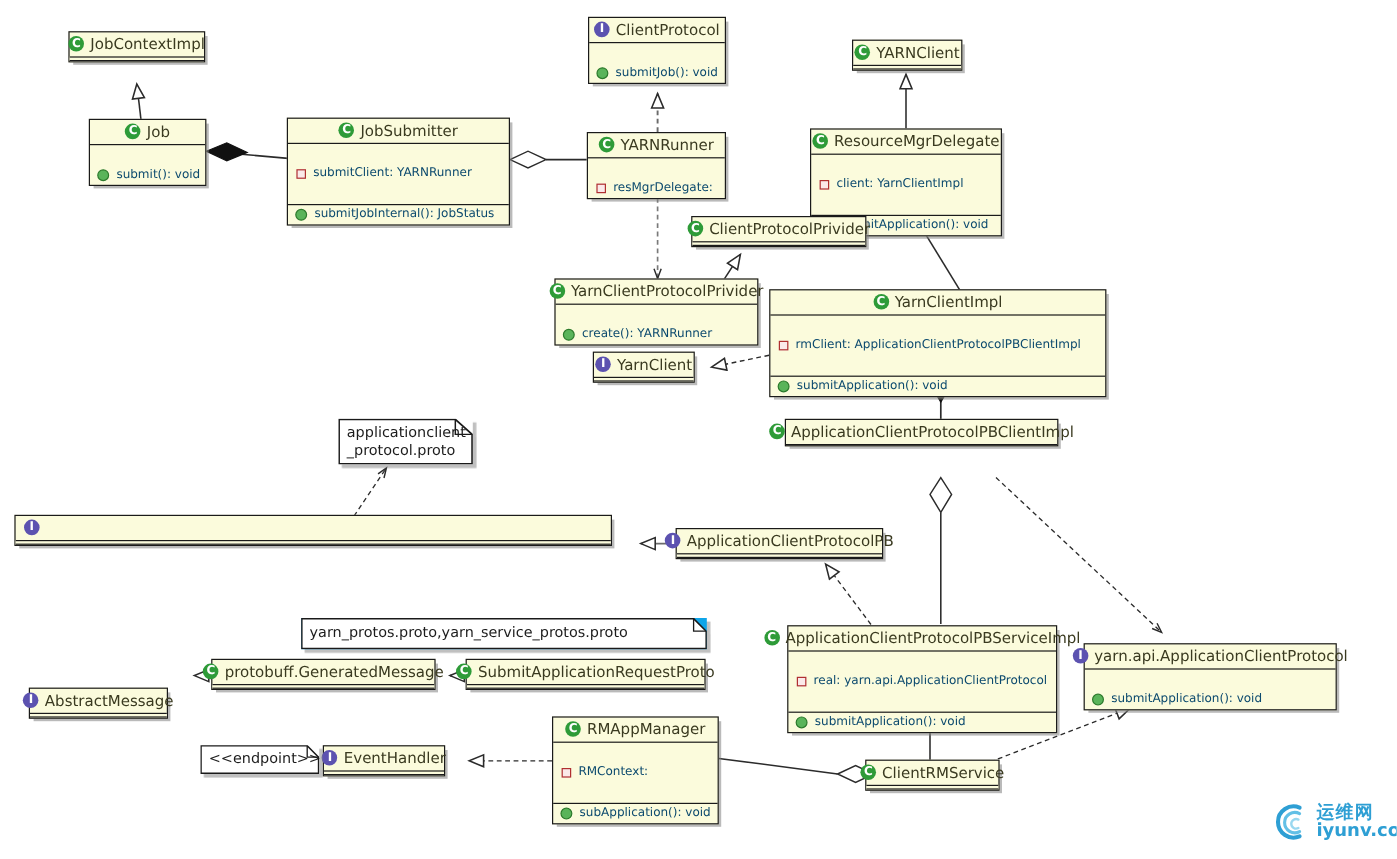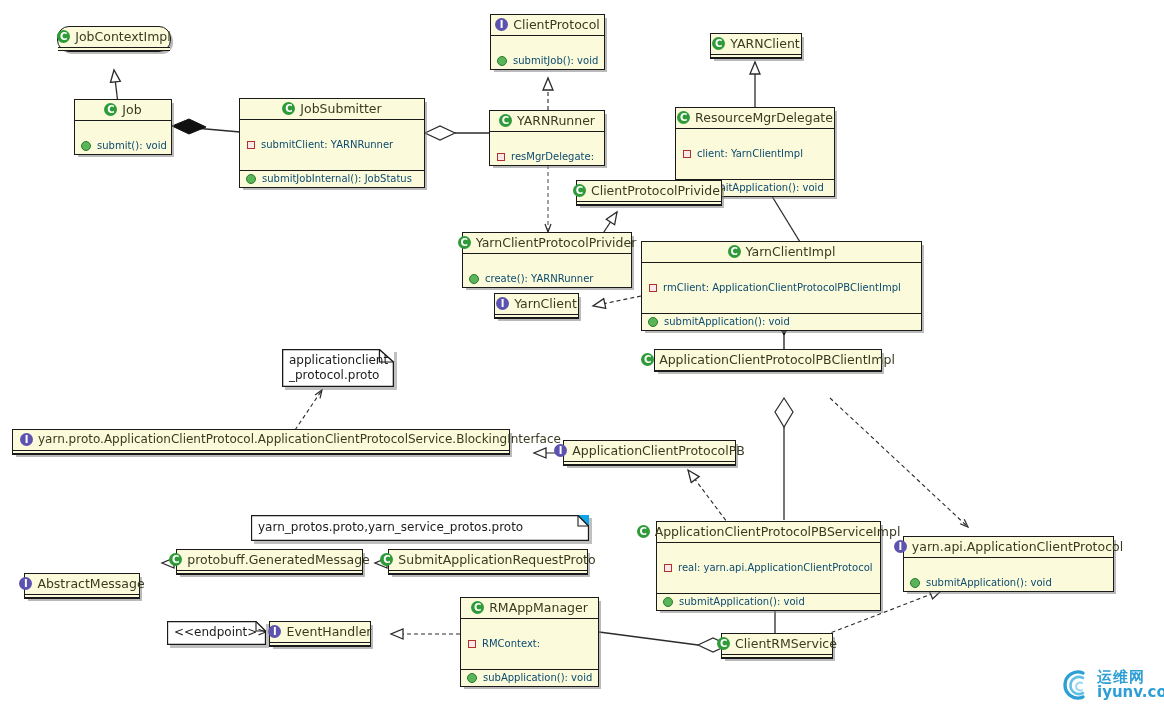--- a/index.html
+++ b/index.html
@@ -259,21 +259,21 @@
 
     <g>
       <path d="M175,563 L162,563" stroke="#2b2b2b" stroke-width="1.2" fill="none" stroke-dasharray="4,3" marker-end="url(#hollowtri2)"></path>
     </g>
 
     <g>
       <path d="M387,563 L375,563" stroke="#2b2b2b" stroke-width="1.5" fill="none" marker-end="url(#hollowtri2)"></path>
     </g>
   </svg>
 
-  <div class="uml" style="left:57px; top:26px; width:114px;border-radius:12px;">
+  <div class="uml" style="left:57px; top:26px; width:114px;">
     <div class="hdr">
       <span class="ic ic-class"></span>
       <span>JobContextImpl</span>
     </div>
     <div class="emptysep"></div>
   </div>
 
   <div class="uml" style="left:74px; top:99px; width:98px;">
     <div class="hdr">
       <span class="ic ic-class"></span>
@@ -398,21 +398,20 @@
     <div class="hdr">
       <span class="ic ic-class"></span>
       <span>ApplicationClientProtocolPBClientImpl</span>
     </div>
     <div class="rowsep"></div>
   </div>
 
   <div class="uml" style="left:12px; top:429px; width:498px;">
     <div class="hdr long" style="justify-content:flex-start;">
       <span class="ic ic-iface"></span>
-      <span>yarn.proto.ApplicationClientProtocol.ApplicationClientProtocolService.BlockingInterface</span>
     </div>
     <div class="emptysep"></div>
   </div>
 
   <div class="uml" style="left:563px; top:440px; width:173px;">
     <div class="hdr">
       <span class="ic ic-iface"></span>
       <span>ApplicationClientProtocolPB</span>
     </div>
     <div class="emptysep"></div>

